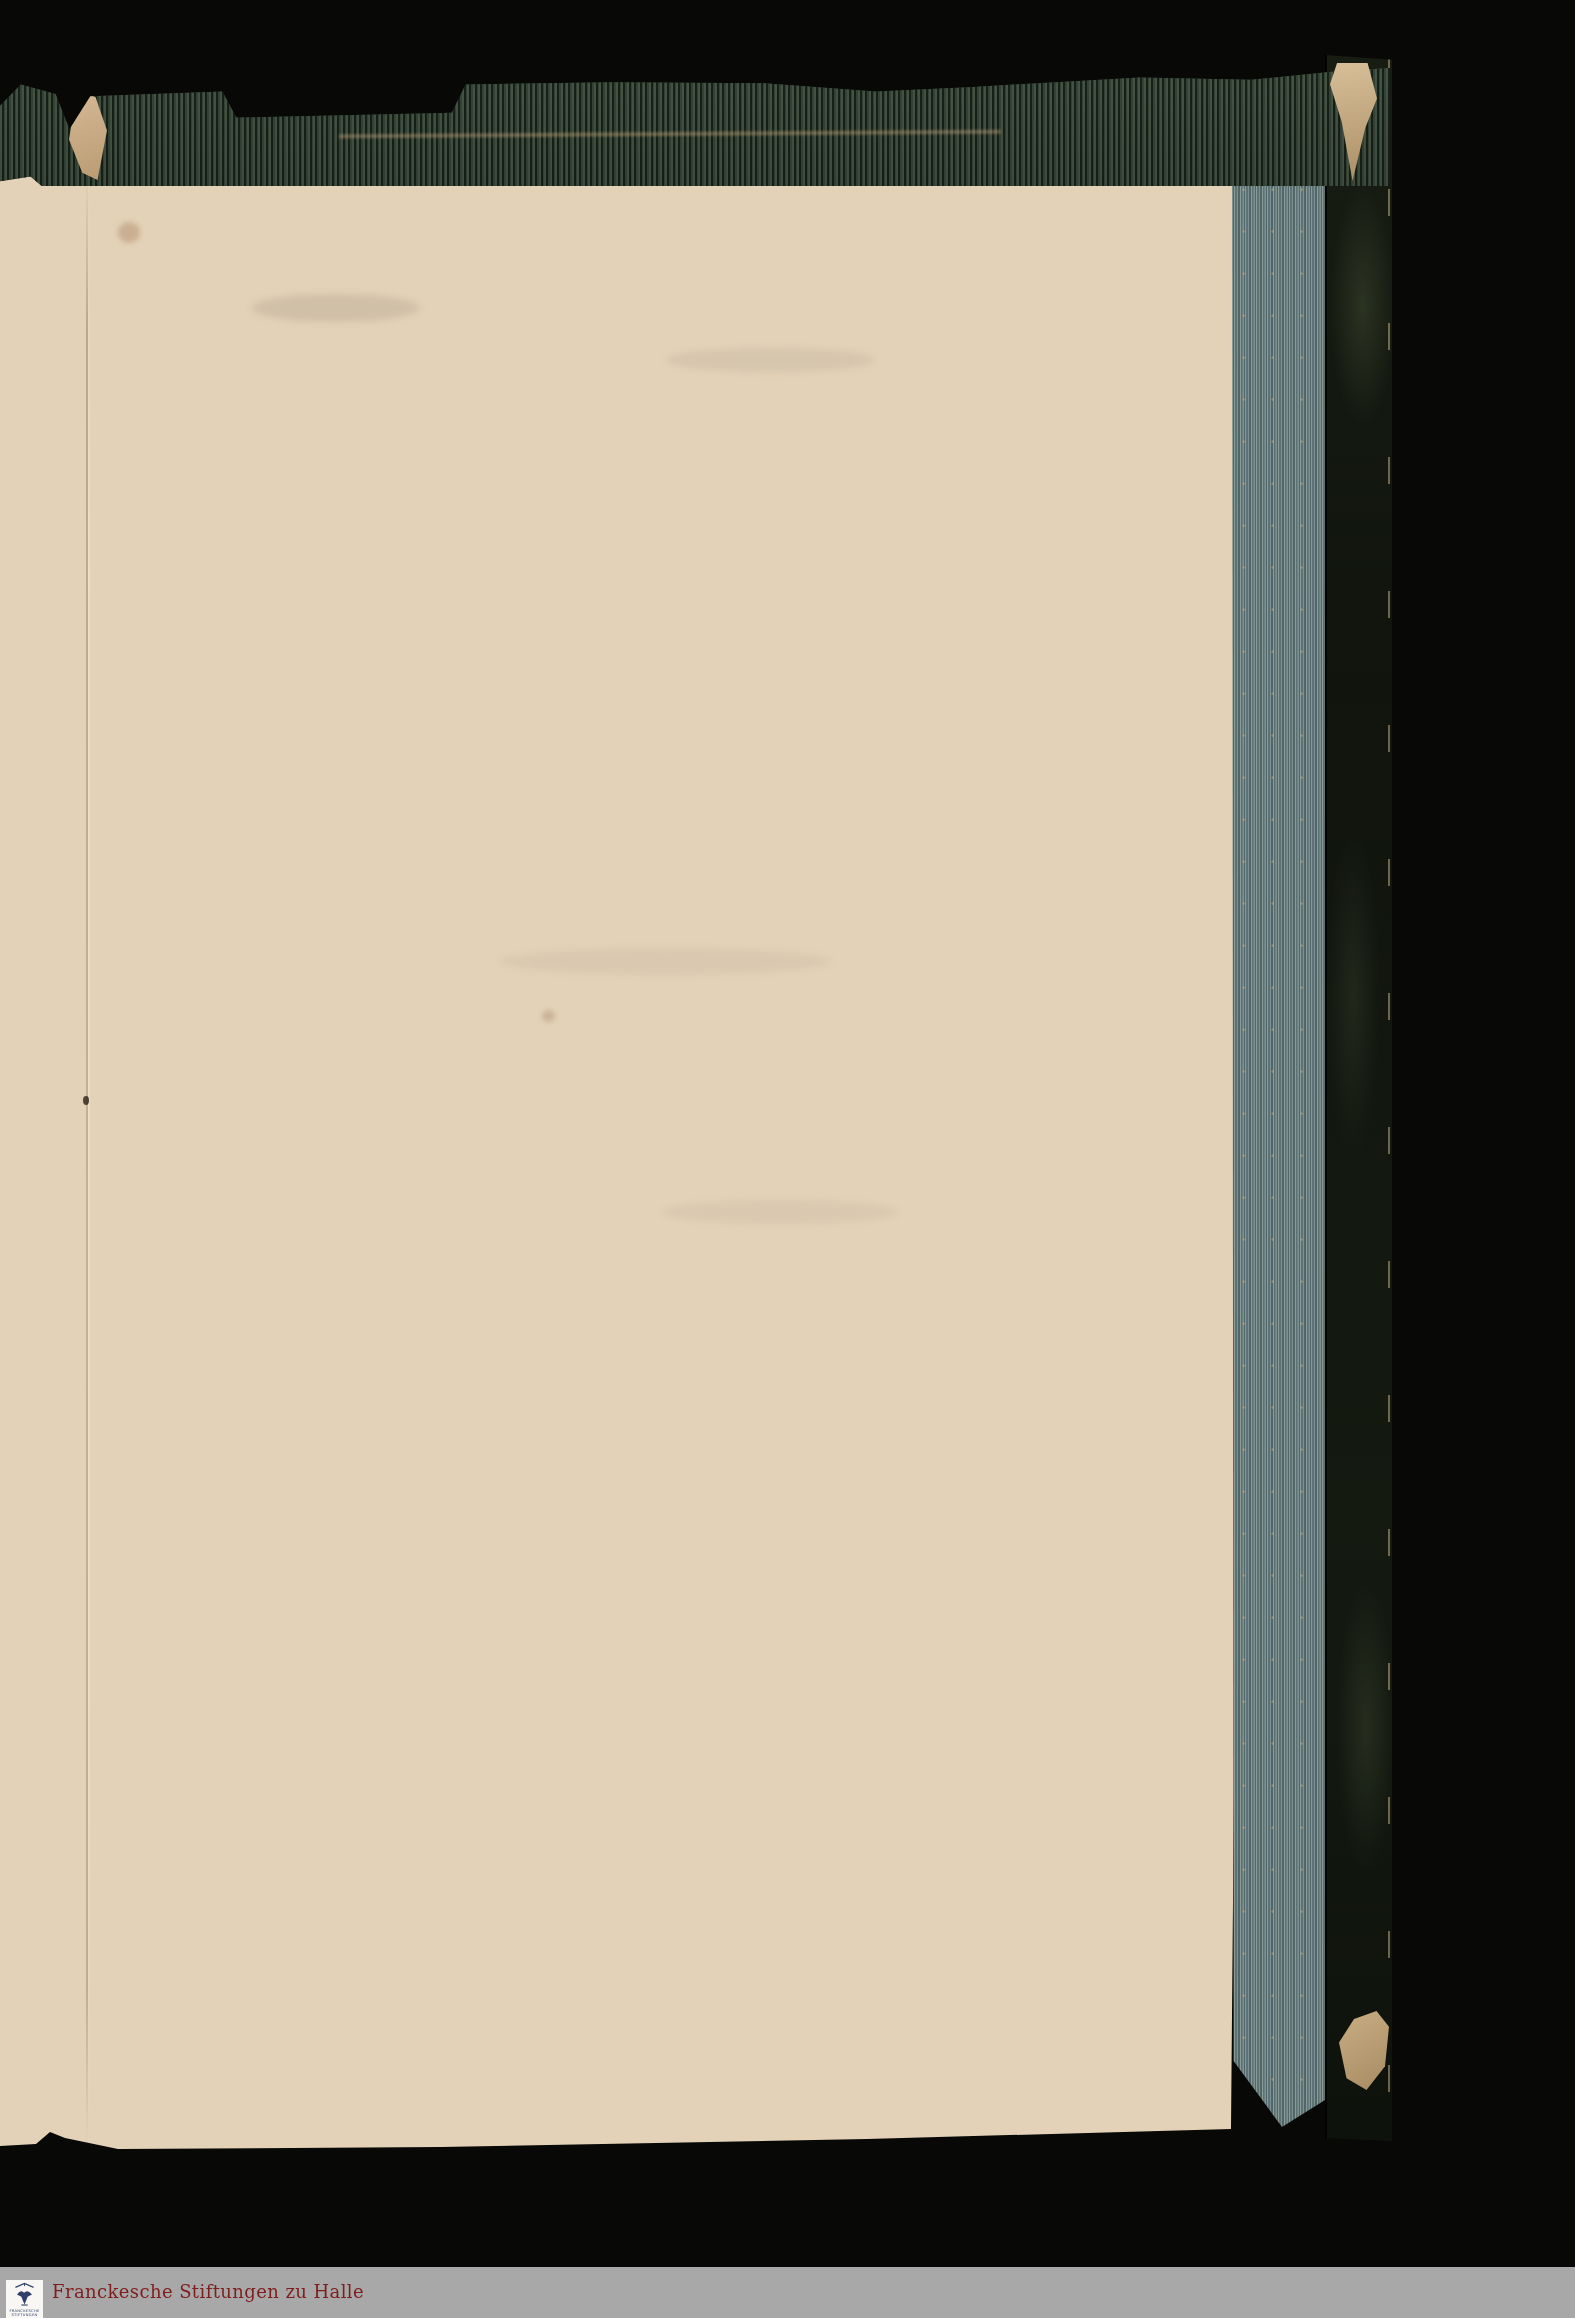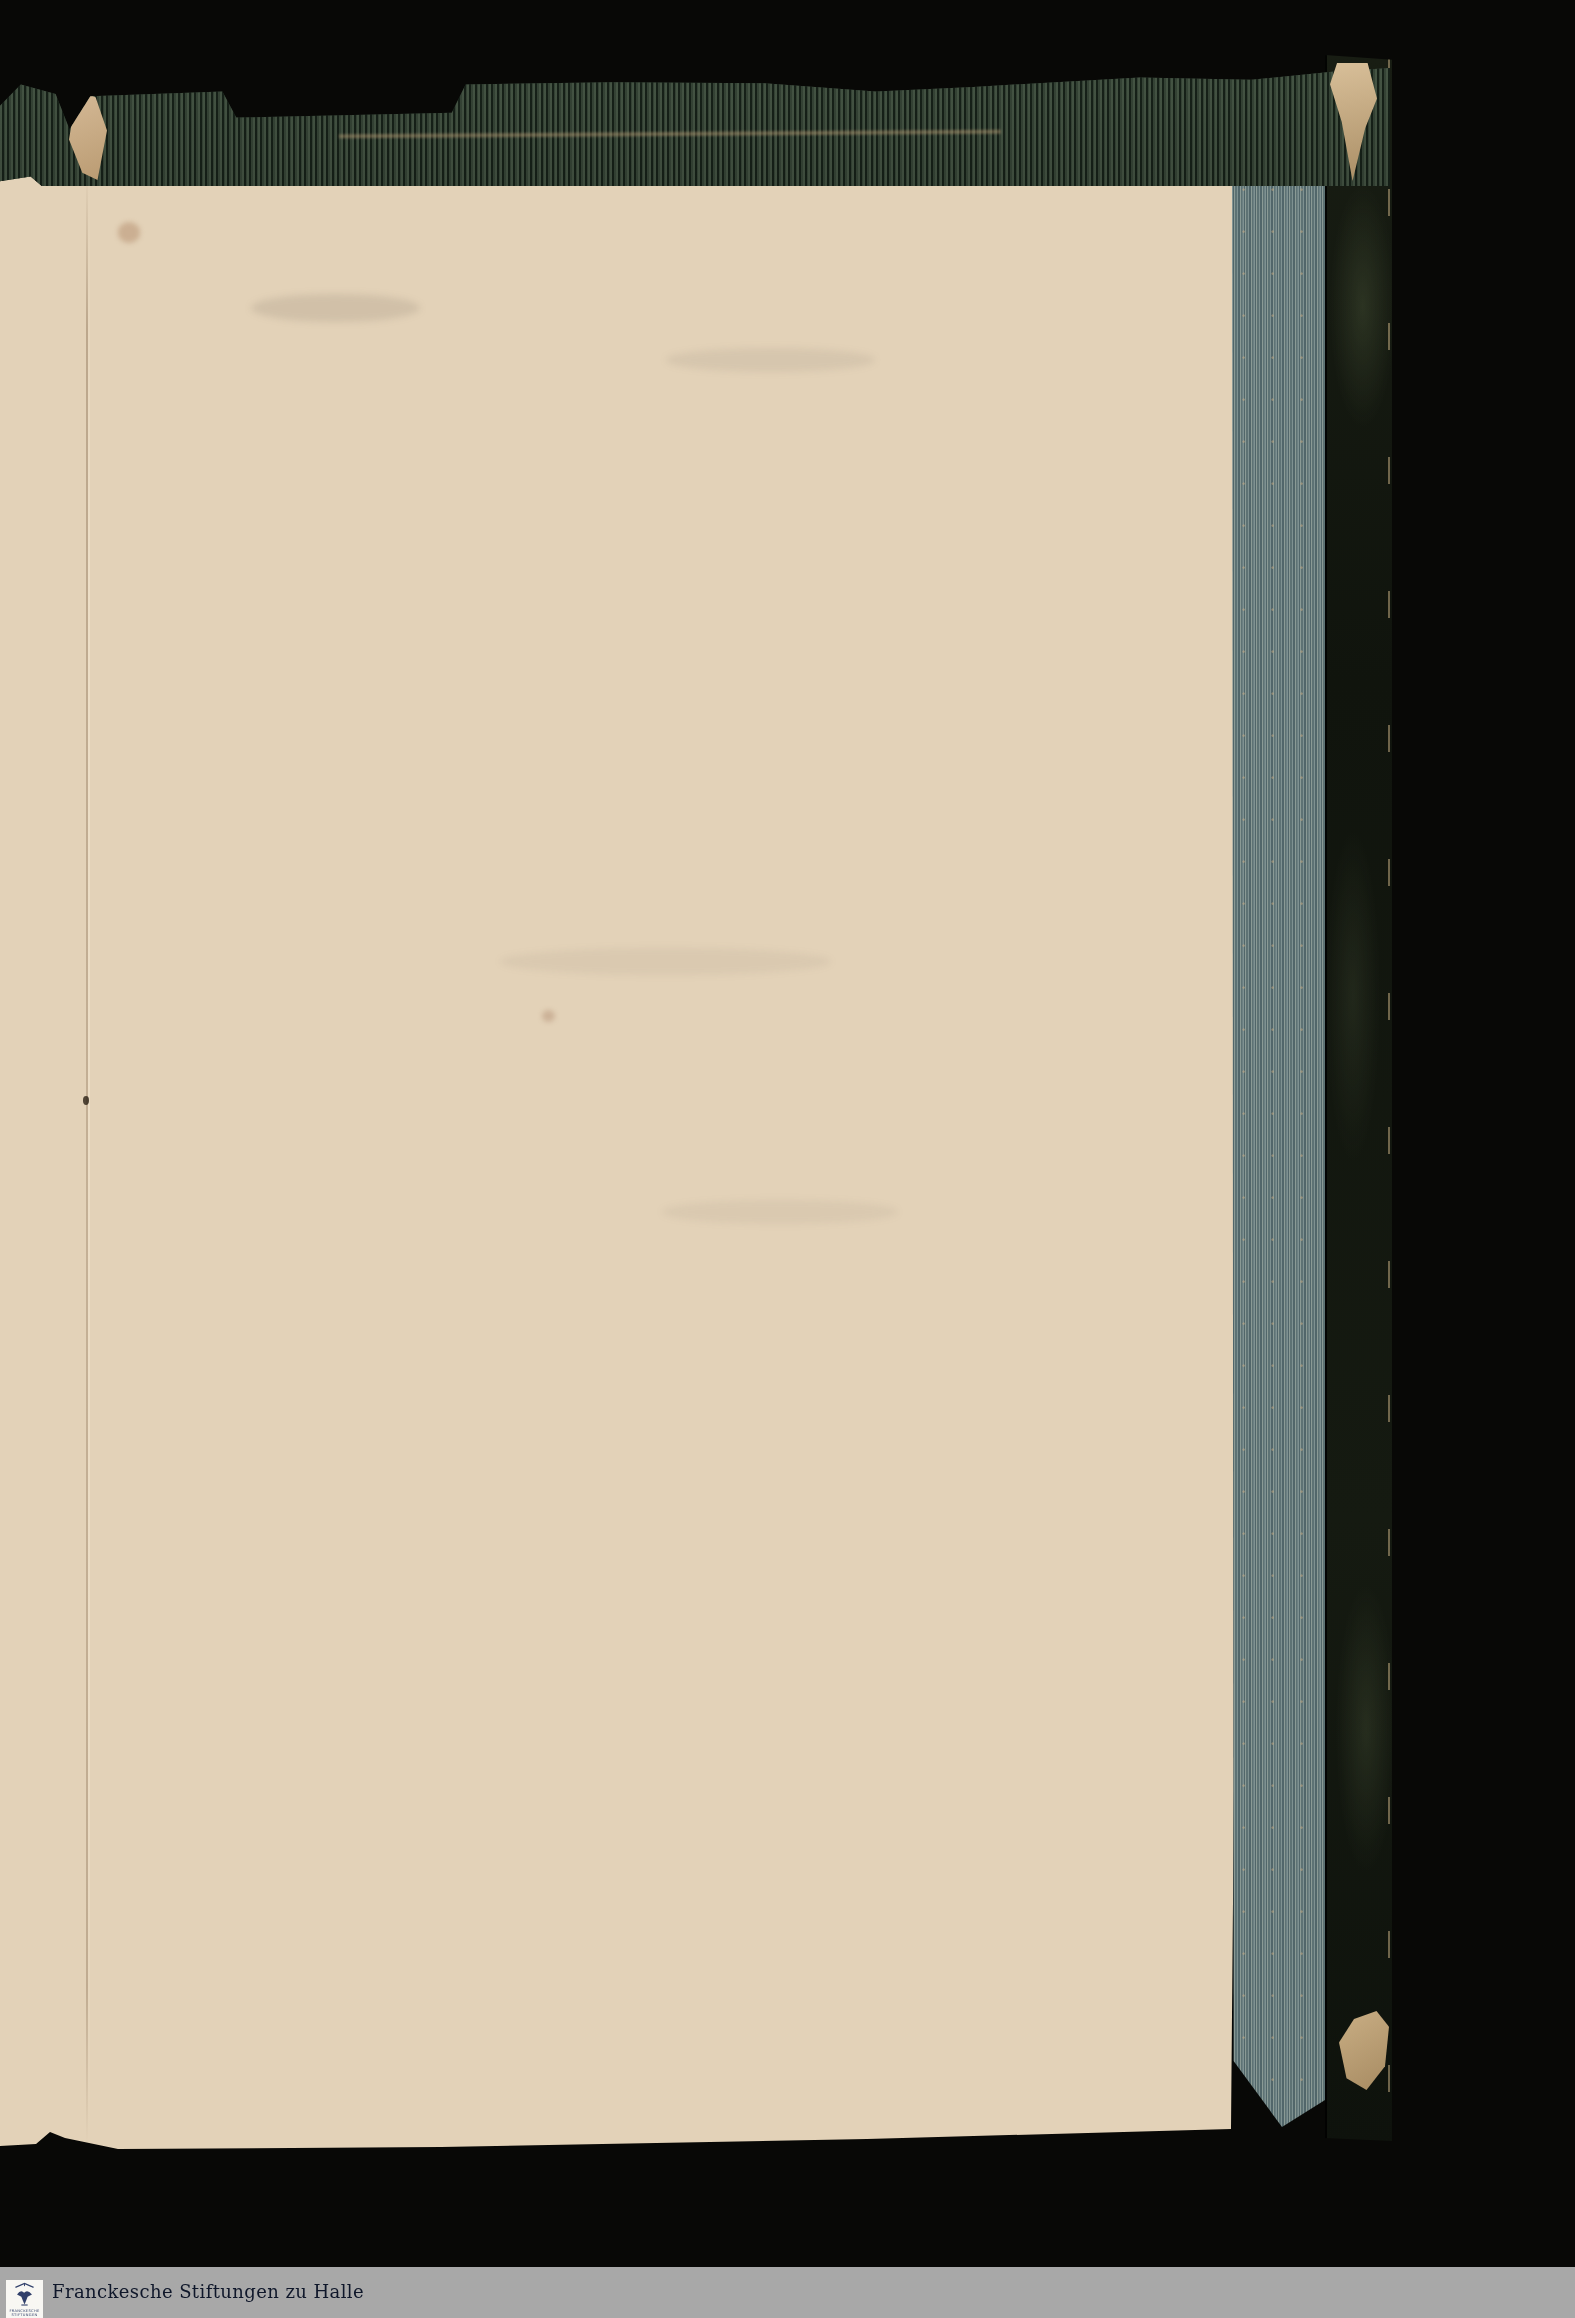--- a/index.html
+++ b/index.html
@@ -86,21 +86,21 @@
     background:linear-gradient(170deg,#d8bf99,#aa8e65);filter:blur(0.5px);
     clip-path:polygon(15% 0,80% 0,100% 30%,75% 55%,48% 100%,25% 50%,0 18%);}
   .wear-bottom{position:absolute;left:1339px;top:2011px;width:50px;height:79px;z-index:4;
     background:linear-gradient(150deg,#c9ae84,#a78b62);filter:blur(0.5px);
     clip-path:polygon(0 40%,30% 10%,75% 0,100% 20%,92% 70%,55% 100%,15% 85%);}
 
   
   .wm-bar{position:absolute;left:0;top:2267px;width:1576px;height:51px;background:#a8a8a8;z-index:10;}
   .logo-box{position:absolute;left:5.5px;top:12.6px;width:37px;height:39px;background:#f8f7f3;}
   .wm-label{position:absolute;left:52px;top:0;height:51px;line-height:49px;
-    font-family:"DejaVu Serif", serif;font-size:18px;letter-spacing:0.4px;color:#0f172a;}
+    font-family:"DejaVu Serif", serif;font-size:18px;letter-spacing:0.4px;color:#7f1d1d;}
 </style>
 </head>
 <body>
 
 <div class="stage">
 
   <div class="page">
     <div class="crease"></div>
     <div class="crease-hl"></div>
 

